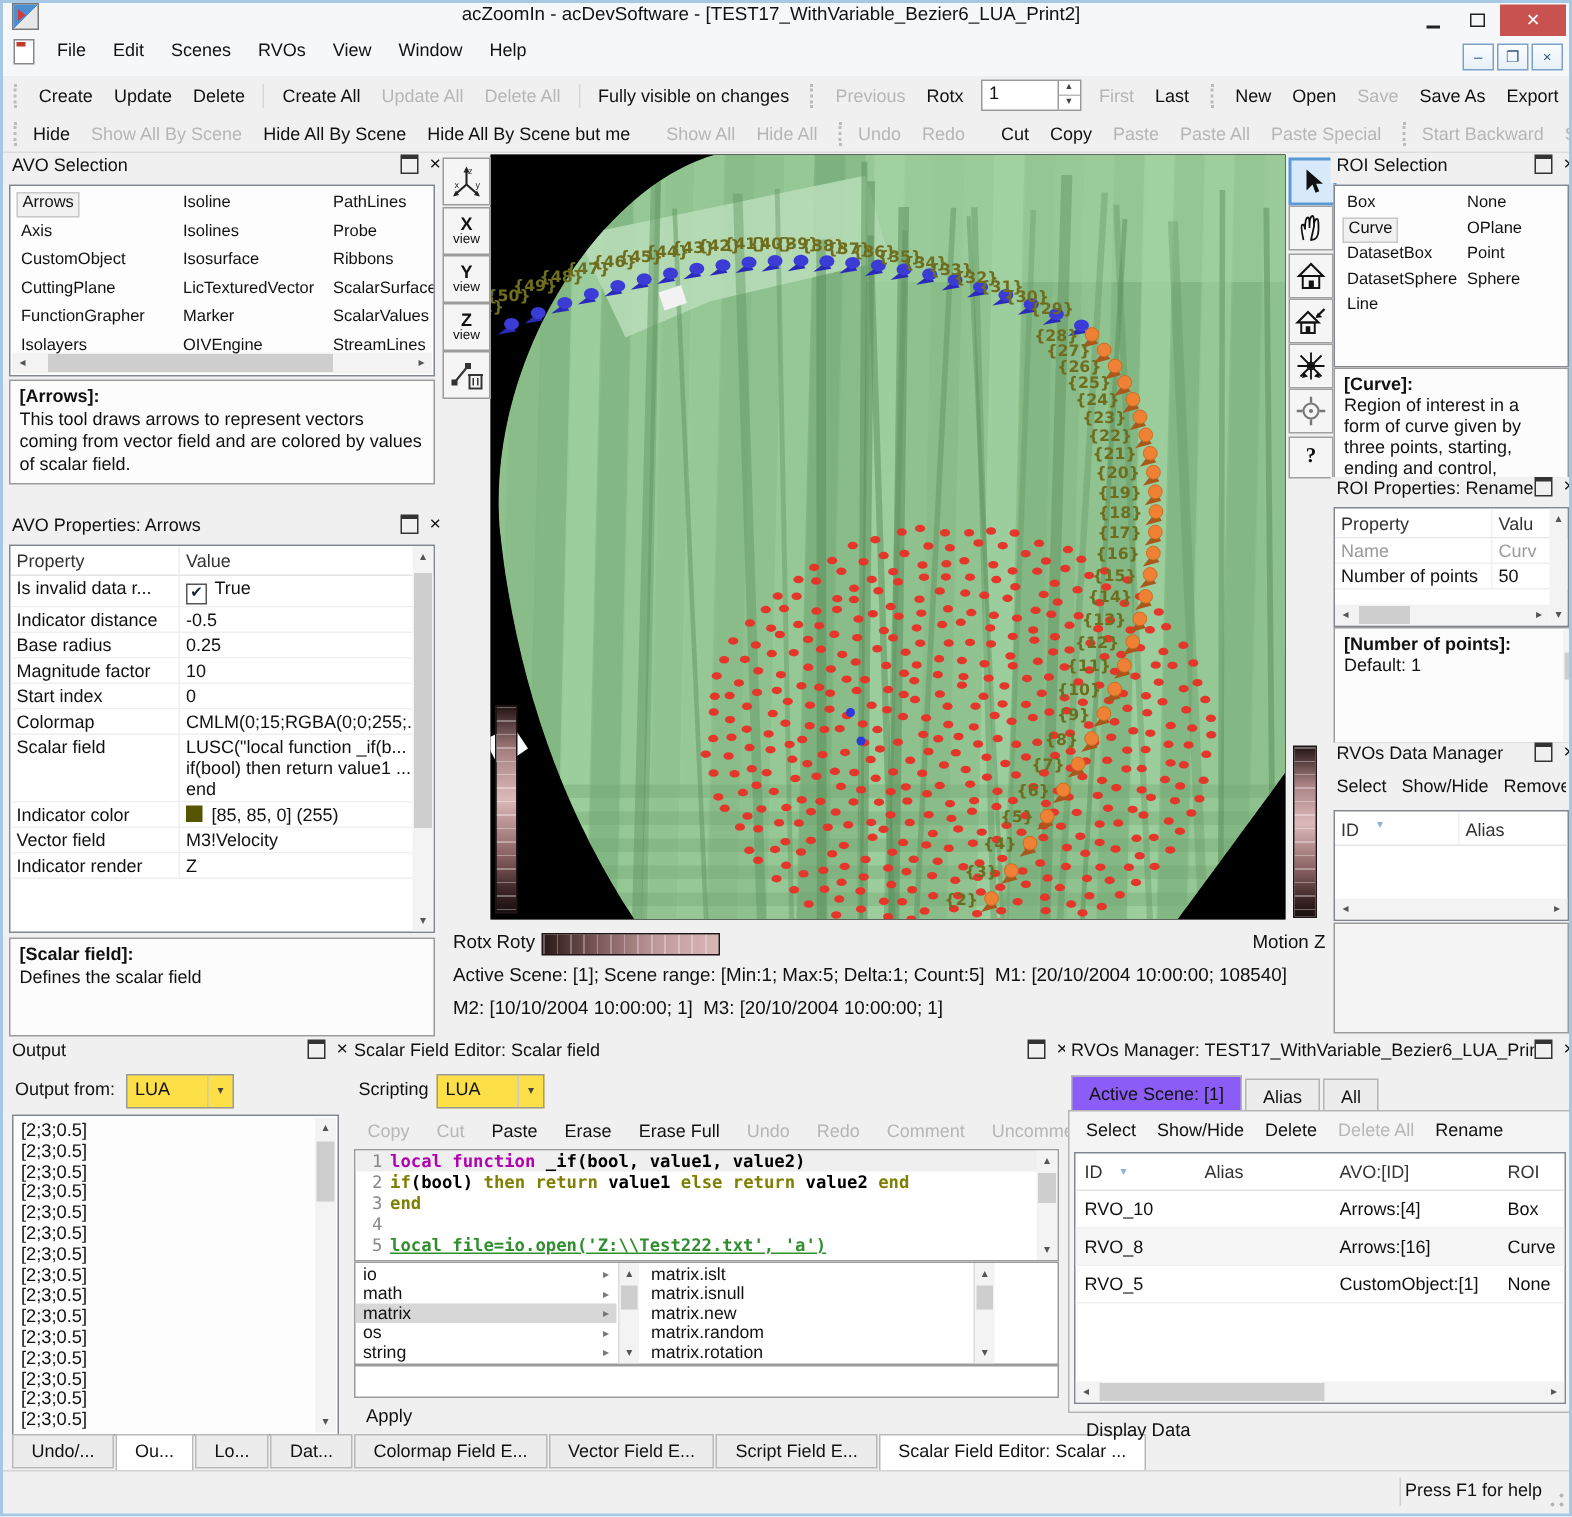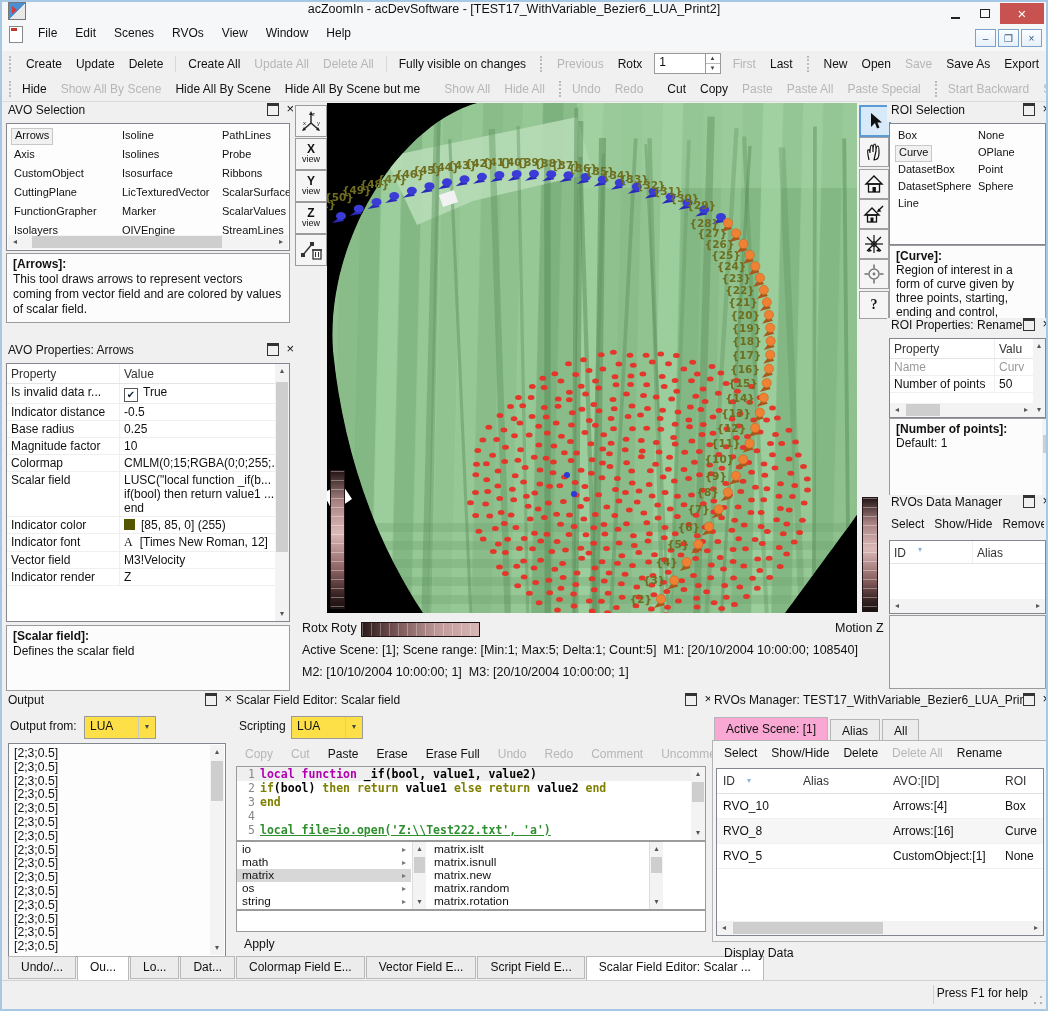--- a/index.html
+++ b/index.html
@@ -94,21 +94,21 @@
   .c-id{color:#000;font-weight:700}
   .c-grn{color:#2f8f2f;font-weight:700;text-decoration:underline}
   .nrow,.mrow{height:13px;line-height:13px;padding:0 5px;font-size:11.8px;display:flex;justify-content:space-between;white-space:nowrap}
   .nrow.sel{background:#d7d7d7}
   .arr{color:#777;font-size:8px}
   .minisb{position:absolute;width:13px;background:#f3f3f3;border-left:1px solid #ddd;display:flex;flex-direction:column}
   
   .btab{height:21px;line-height:21px;padding:0 12px;border:1px solid #b9b9b9;background:#ececec;margin-right:1px;white-space:nowrap;font-size:12px}
   .btab.act{background:#fff;border-bottom:1px solid #fff;height:23px}
   .rtab{height:22px;line-height:22px;padding:0 11px;border:1px solid #b5b5b5;background:#ececec;margin-right:2px;white-space:nowrap}
-  .rtab.act{background:#f9a8d4;border-bottom:1px solid #a3a3a3;height:24px}
+  .rtab.act{background:#8b5cf6;border-bottom:1px solid #a3a3a3;height:24px}
   
   .rhead,.rrow{display:grid;grid-template-columns:80px 90px 112px 1fr;height:24px;line-height:24px}
   .rhead{color:#333;border-bottom:1px solid #e2e2e2}
   .rrow{border-bottom:1px solid #f1f1f1}
   .rrow.alt{background:#f6f6f6}
   .rcell{padding:0 6px;white-space:nowrap;overflow:hidden}
   .sortarr{position:absolute;font-size:8px;color:#8fb4d9}
   
   .statusbar{position:absolute;left:0;right:0;top:978px;height:27px;background:#f0f0f0;border-top:1px solid #d2d2d2}
   .sgrip{position:absolute;right:3px;bottom:3px;width:10px;height:10px;
@@ -254,38 +254,38 @@
         </div>
         <div class="prow">
           <span class="pname">Base radius</span>
           <span class="pval">0.25</span>
         </div>
         <div class="prow">
           <span class="pname">Magnitude factor</span>
           <span class="pval">10</span>
         </div>
         <div class="prow">
+          <span class="pname">Start index</span>
+          <span class="pval">0</span>
+        </div>
+        <div class="prow">
           <span class="pname">Colormap</span>
           <span class="pval">CMLM(0;15;RGBA(0;0;255;...</span>
         </div>
         <div class="prow">
           <span class="pname">Scalar field</span>
           <span class="pval" style="white-space: normal;">
             <div>LUSC("local function _if(b...</div>
             <div>if(bool) then return value1 ...</div>
             <div>end</div>
           </span>
         </div>
         <div class="prow">
           <span class="pname">Indicator color</span>
           <span class="pval"><span class="swatch" style="background: rgb(85, 85, 0);"></span>[85, 85, 0] (255)</span>
-        </div>
-        <div class="prow">
-          <span class="pname">Indicator font</span>
-          <span class="pval"><span class="fontA">A</span>[Times New Roman, 12]</span>
         </div>
         <div class="prow">
           <span class="pname">Vector field</span>
           <span class="pval">M3!Velocity</span>
         </div>
         <div class="prow">
           <span class="pname">Indicator render</span>
           <span class="pval">Z</span>
         </div>
       </div>

